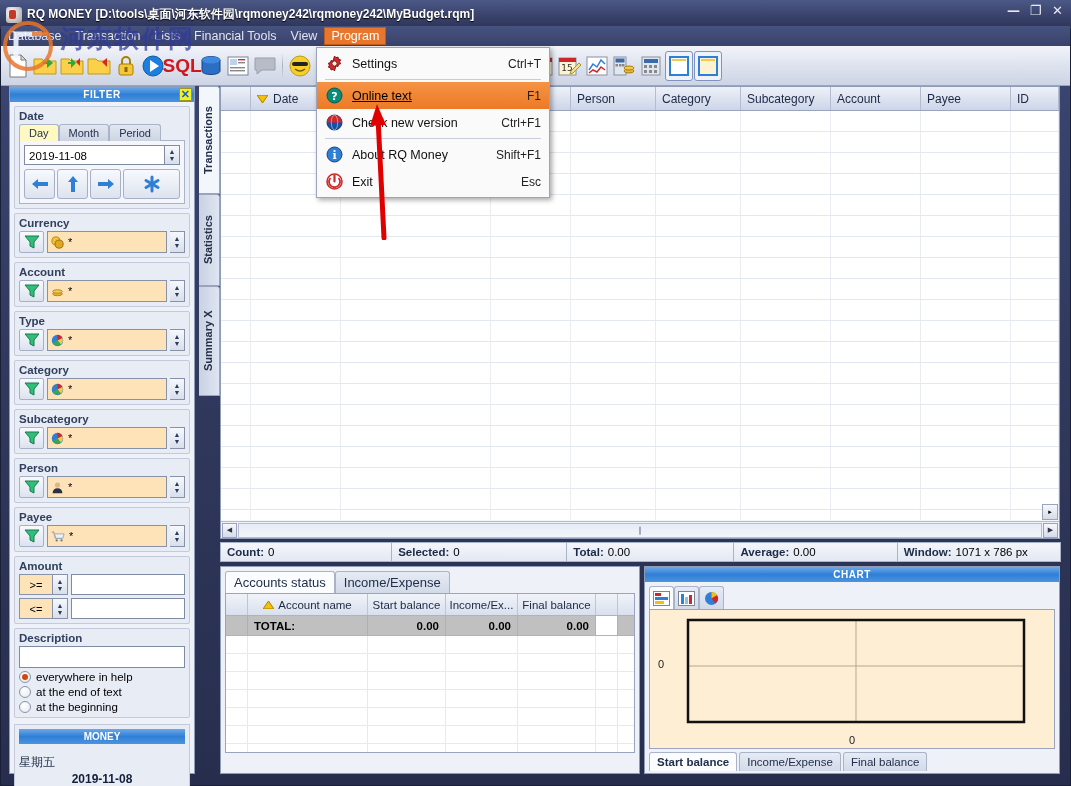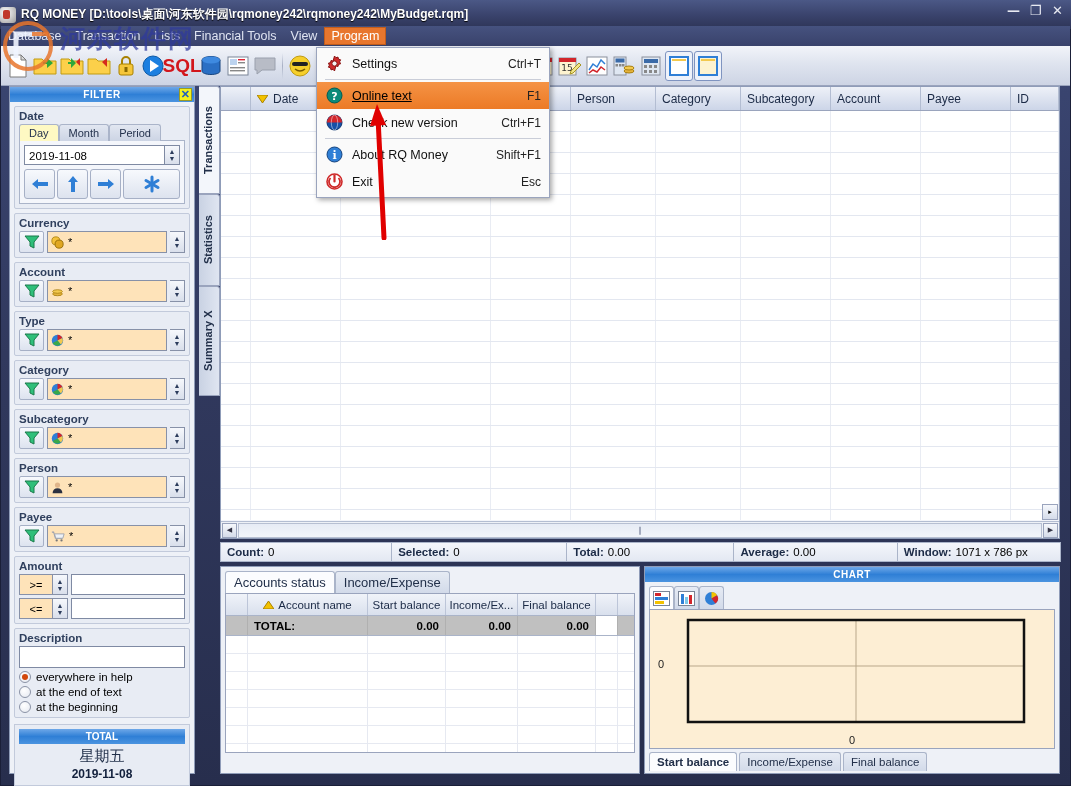--- a/index.html
+++ b/index.html
@@ -12,21 +12,21 @@
   #app { position:relative; width:1071px; height:786px; }
 
   
   .win-frame {
     position:absolute; left:0; top:0; width:1071px; height:786px;
     background:linear-gradient(180deg,#3c4875 0%,#31395e 45%,#272e4d 100%);
     border:1px solid #1a1f38;
   }
   .titlebar {
     position:absolute; left:0; top:0; width:1071px; height:29px;
-    display:flex; align-items:center; 
+    display:flex; align-items:center; padding-left:6px;
     color:#fff; font-size:12px; font-weight:bold;
     background:linear-gradient(180deg,#4b5886 0%,#39426b 55%,#2d3456 100%);
   }
   .title-icon {
     width:16px; height:16px; margin-right:5px; position:relative;
     border-radius:3px;
     background:radial-gradient(circle at 35% 35%, #fff 0%, #dcdcdc 35%, #9c9c9c 100%);
   }
   .title-icon:after{
     content:""; position:absolute; left:3px; top:3px; width:7px; height:9px;
@@ -114,21 +114,21 @@
             font-size:11px; display:flex; align-items:center; justify-content:center;}
   .amt-txt { flex:1; height:21px; border:1px solid #7f8aa3; background:#fff;}
   .radio-row { display:flex; align-items:center; gap:5px; margin-top:3px; font-size:11.5px;}
   .radio { width:12px; height:12px; border-radius:50%; border:1px solid #8b93a6;
            background:radial-gradient(circle at 40% 35%,#fff,#e4e8f0); position:relative; flex:none;}
   .radio.on:after{content:""; position:absolute; left:2px; top:2px; width:6px; height:6px;
                   border-radius:50%; background:#d2470b;}
   .today-box { margin:6px 4px 0; border:1px solid #c2cadb; background:#e8ecf4; padding:4px;}
   .today-bar { height:15px; background:linear-gradient(180deg,#6ea8e8 0%,#2f7fd6 50%,#4b94e0 100%);
                color:#fff; font-size:10px; font-weight:bold; text-align:center; line-height:15px;}
-  .today-day { text-align:center; font-size:15px; color:#22304a; margin-top:3px;
+  .today-day { text-align:left; font-size:12px; color:#22304a; margin-top:10px;
                font-family:"DejaVu Sans", sans-serif;}
   .today-date { text-align:center; font-size:12px; font-weight:bold; color:#12203c; margin-top:1px;}
 
   
   .vtabs { position:absolute; left:199px; top:86px; width:21px; height:320px; }
   .vtab { width:21px; border:1px solid #9aa4bd; border-right:none;
           background:linear-gradient(90deg,#dfe5f1,#c9d2e3);
           writing-mode:vertical-rl; text-orientation:mixed; transform:rotate(180deg);
           font-size:11px; font-weight:bold; color:#22304a; text-align:center;
           padding:6px 3px; cursor:pointer; border-radius:0 0 0 3px;}
@@ -687,21 +687,21 @@
         <div class="radio"></div>
         <span>at the end of text</span>
       </div>
       <div class="radio-row">
         <div class="radio"></div>
         <span>at the beginning</span>
       </div>
     </div>
 
     <div class="today-box">
-      <div class="today-bar">TOTAL</div>
+      <div class="today-bar">MONEY</div>
       <div class="today-day">星期五</div>
       <div class="today-date">2019-11-08</div>
     </div>
   </div>
 
   <div class="vtabs">
     <div class="vtab sel" style="height:108px">Transactions</div>
     <div class="vtab" style="height:92px">Statistics</div>
     <div class="vtab" style="height:110px">Summary X</div>
   </div>

